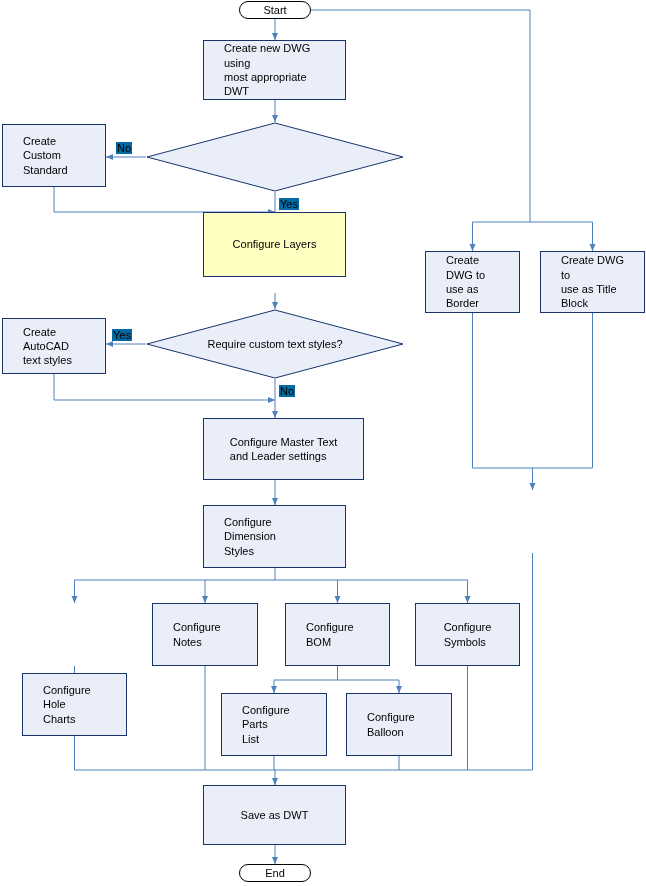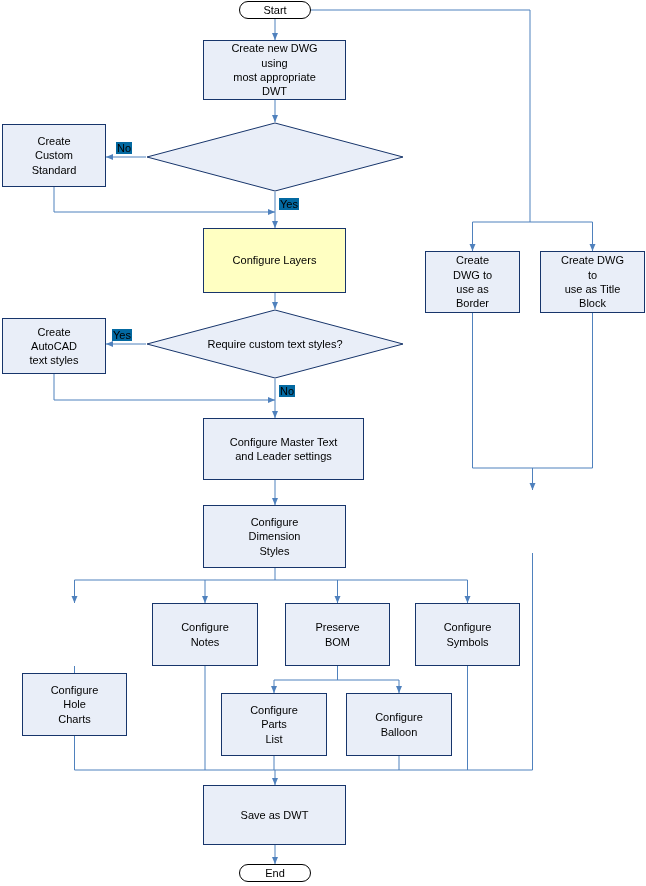--- a/index.html
+++ b/index.html
@@ -6,36 +6,36 @@
   html, body { margin: 0; padding: 0; background: #fff; }
   body { font-family: "Liberation Sans", sans-serif; color: #000; }
   .canvas { position: relative; width: 646px; height: 886px; background: #fff; overflow: hidden; }
 
   .edges { position: absolute; left: 0; top: 0; width: 646px; height: 886px; }
   .edges path { stroke: var(--line, #4f81bd); stroke-width: 1; fill: none; }
   .edges .arrow { fill: var(--line, #4f81bd); stroke: none; }
 
   .node {
     position: absolute; display: flex; align-items: center; justify-content: center;
-    text-align: center; font-size: 11px; line-height: 1.3; white-space: pre-line;
+    font-size: 11px; line-height: 1.3; white-space: pre-line;
   }
   .process { background: var(--node-fill, #e9eef8); border: 1px solid var(--node-border, #17356b); padding: 2px 20px; }
   .process.highlight { background: var(--highlight-fill, #ffffc2); }
   .terminator { background: var(--terminator-fill, #fff); border: 1px solid var(--terminator-border, #000); border-radius: 9px; }
   .decision { background: transparent; border: none; }
   .decision svg { position: absolute; left: 0; top: 0; width: 100%; height: 100%; }
   .decision .dshape { fill: var(--node-fill, #e9eef8); stroke: var(--node-border, #17356b); stroke-width: 1; }
   .decision .dlabel { position: relative; z-index: 1; }
   .edge-label { position: absolute; font-size: 11px; background: #0369a1; padding: 0 1px; }
 
   #n-start { left: 239px; top: 1px; width: 72px; height: 18px; }
   #n-create-new-dwg { left: 203px; top: 40px; width: 143px; height: 60px; }
   #n-preserve { left: 146px; top: 122px; width: 258px; height: 70px; }
   #n-create-custom-standard { left: 2px; top: 124px; width: 104px; height: 63px; }
-  #n-configure-layers { left: 203px; top: 228px; width: 143px; height: 65px; }
+  #n-configure-layers { left: 203px; top: 212px; width: 143px; height: 65px; }
   #n-require { left: 146px; top: 309px; width: 258px; height: 70px; }
   #n-create-autocad-text-styles { left: 2px; top: 318px; width: 104px; height: 56px; }
   #n-configure-master-text { left: 203px; top: 418px; width: 161px; height: 62px; }
   #n-configure-dimension-styles { left: 203px; top: 505px; width: 143px; height: 63px; }
   #n-configure-hole-charts { left: 22px; top: 637px; width: 105px; height: 63px; margin-top: 36px; }
   #n-configure-notes { left: 152px; top: 603px; width: 106px; height: 63px; }
   #n-configure-bom { left: 285px; top: 603px; width: 105px; height: 63px; }
   #n-configure-symbols { left: 415px; top: 603px; width: 105px; height: 63px; }
   #n-configure-parts-list { left: 221px; top: 693px; width: 106px; height: 63px; }
   #n-configure-balloon { left: 346px; top: 693px; width: 106px; height: 63px; }
@@ -128,21 +128,21 @@
 and Leader settings</div>
 
   <div class="node process" id="n-configure-dimension-styles">Configure Dimension
 Styles</div>
 
   <div class="node process" id="n-configure-hole-charts">Configure Hole
 Charts</div>
 
   <div class="node process" id="n-configure-notes">Configure Notes</div>
 
-  <div class="node process" id="n-configure-bom">Preserve BOM</div>
+  <div class="node process" id="n-configure-bom">Configure BOM</div>
 
   <div class="node process" id="n-configure-symbols">Configure
 Symbols</div>
 
   <div class="node process" id="n-configure-parts-list">Configure Parts
 List</div>
 
   <div class="node process" id="n-configure-balloon">Configure Balloon</div>
 
   <div class="node process" id="n-save-as-dwt">Save as DWT</div>

